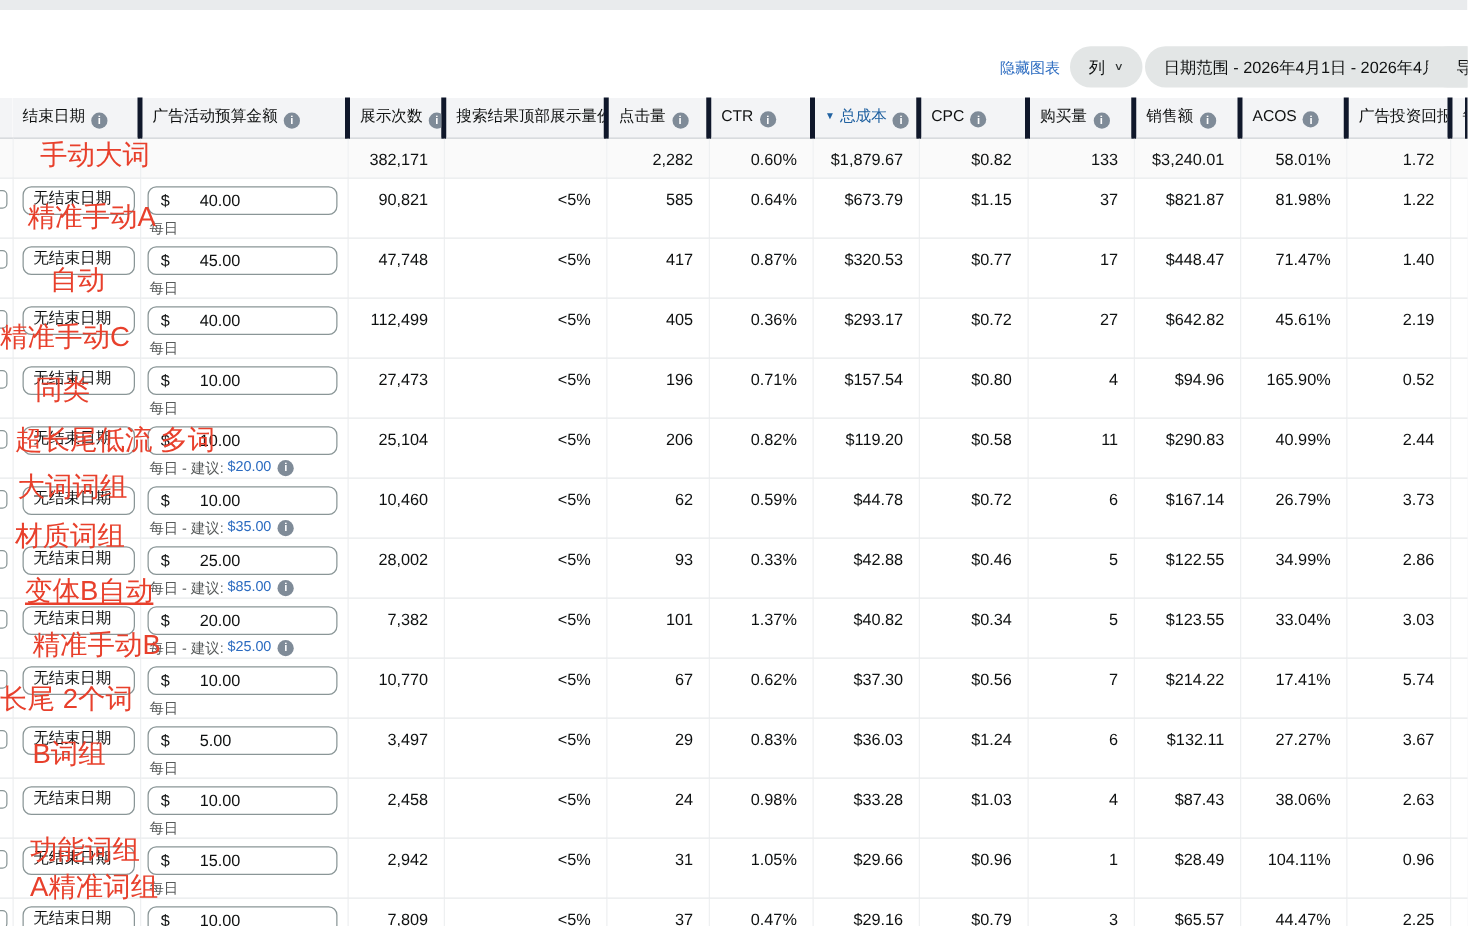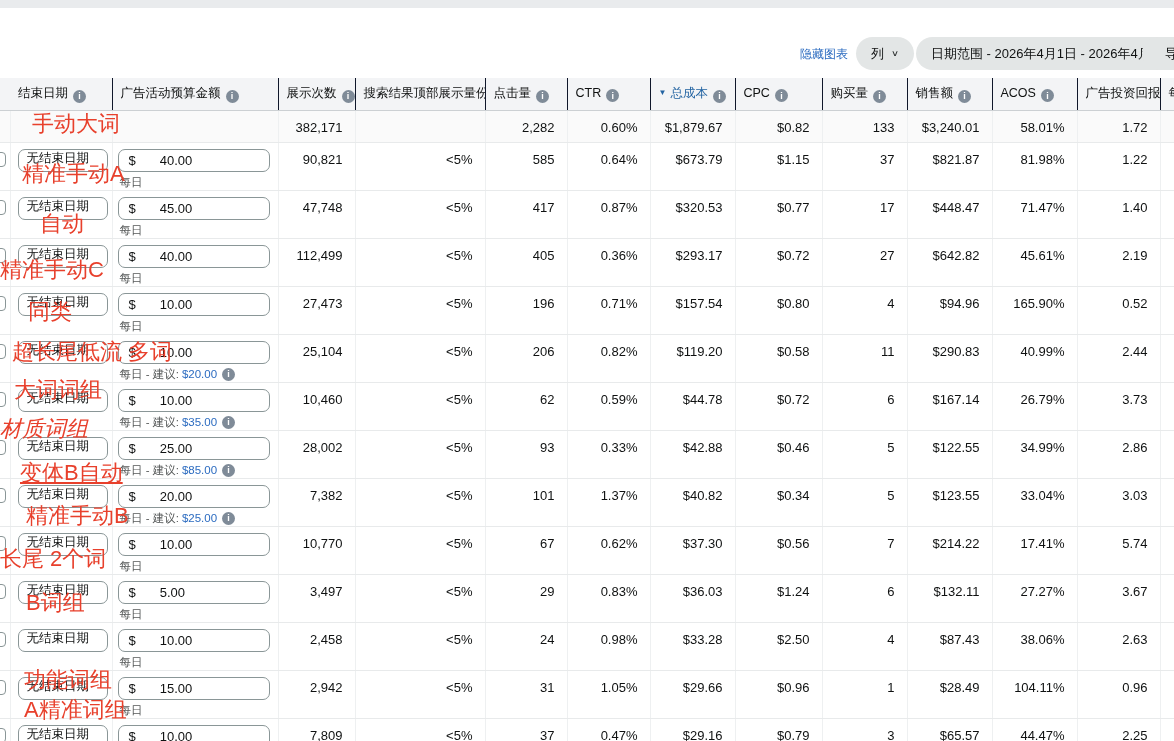--- a/index.html
+++ b/index.html
@@ -17,21 +17,21 @@
   .pill { position:absolute; top:1px; background:#e3e6e6; border-radius:17px; height:33px;
           display:flex; align-items:center; justify-content:center; font-size:13px; color:#0f1111;
           padding:0 15px; white-space:nowrap; cursor:pointer; }
   .pill-cols  { left:856px; }
   .pill-date  { left:916px; }
   .pill-export{ left:1142px; width:72px; }
   .chev { font-size:11px; margin-left:7px; color:#2f3333; transform:scaleY(.75); }
 
   
   table { position:absolute; top:78px; left:0; width:1174px; table-layout:fixed; border-collapse:collapse; }
-  th { height:32px; background:#f3f4f6; border-bottom:1px solid #ccd0d3; border-right:1px solid #0f172a;
+  th { height:32px; background:#f3f4f6; border-bottom:1px solid #ccd0d3; border-right:4px solid #0f172a;
        font-weight:400; font-size:12.5px; text-align:left; padding:0 4px 0 8px;
        white-space:nowrap; overflow:hidden; vertical-align:middle; }
   th.col-check { border-right:none; padding:0; }
   td { border-bottom:1px solid #e8eaeb; border-right:1px solid #eef0f1; vertical-align:top;
        font-size:13px; padding:0; white-space:nowrap; overflow:hidden; }
   tr.totals td { background:#fafafa; height:32px; }
   tr.datarow td { height:40px; background:#fff; }
   td.num { text-align:right; padding:9px 12px 0 2px; }
   tr.totals td.num { padding-top:9px; }
 
@@ -457,21 +457,21 @@
       <div class="note">
         <span>每日</span>
 
       </div>
     </td>
     <td class="num">2,458</td>
     <td class="num">&lt;5%</td>
     <td class="num">24</td>
     <td class="num">0.98%</td>
     <td class="num">$33.28</td>
-    <td class="num">$2.50</td>
+    <td class="num">$1.03</td>
     <td class="num">4</td>
     <td class="num">$87.43</td>
     <td class="num">38.06%</td>
     <td class="num">2.63</td>
     <td></td>
   </tr>
       <tr class="datarow">
     <td>
           <span class="checkbox"></span>
         </td>
@@ -534,20 +534,20 @@
 </table>
 
 <div class="annotations" id="annotations">
     <span class="annotation" style="left: 32px; top: 112px;">手动大词</span>
     <span class="annotation" style="left: 22px; top: 162px;">精准手动A</span>
     <span class="annotation" style="left: 40px; top: 212px;">自动</span>
     <span class="annotation" style="left: 0px; top: 258px;">精准手动C</span>
     <span class="annotation" style="left: 28px; top: 300px;">同类</span>
     <span class="annotation" style="left: 12px; top: 340px;">超长尾低流 多词</span>
     <span class="annotation" style="left: 14px; top: 378px;">大词词组</span>
-    <span class="annotation" style="left: 0px; top: 417px; font-style: italic;">材质词组</span>
+    <span class="annotation" style="left: 12px; top: 417px;">材质词组</span>
     <span class="annotation" style="left: 20px; top: 461px; text-decoration: underline;">变体B自动</span>
     <span class="annotation" style="left: 26px; top: 504px;">精准手动B</span>
     <span class="annotation" style="left: 0px; top: 547px;">长尾 2个词</span>
     <span class="annotation" style="left: 26px; top: 591px;">B词组</span>
     <span class="annotation" style="left: 24px; top: 668px;">功能词组</span>
     <span class="annotation" style="left: 24px; top: 698px;">A精准词组</span>
   </div>
 
 </body></html>

